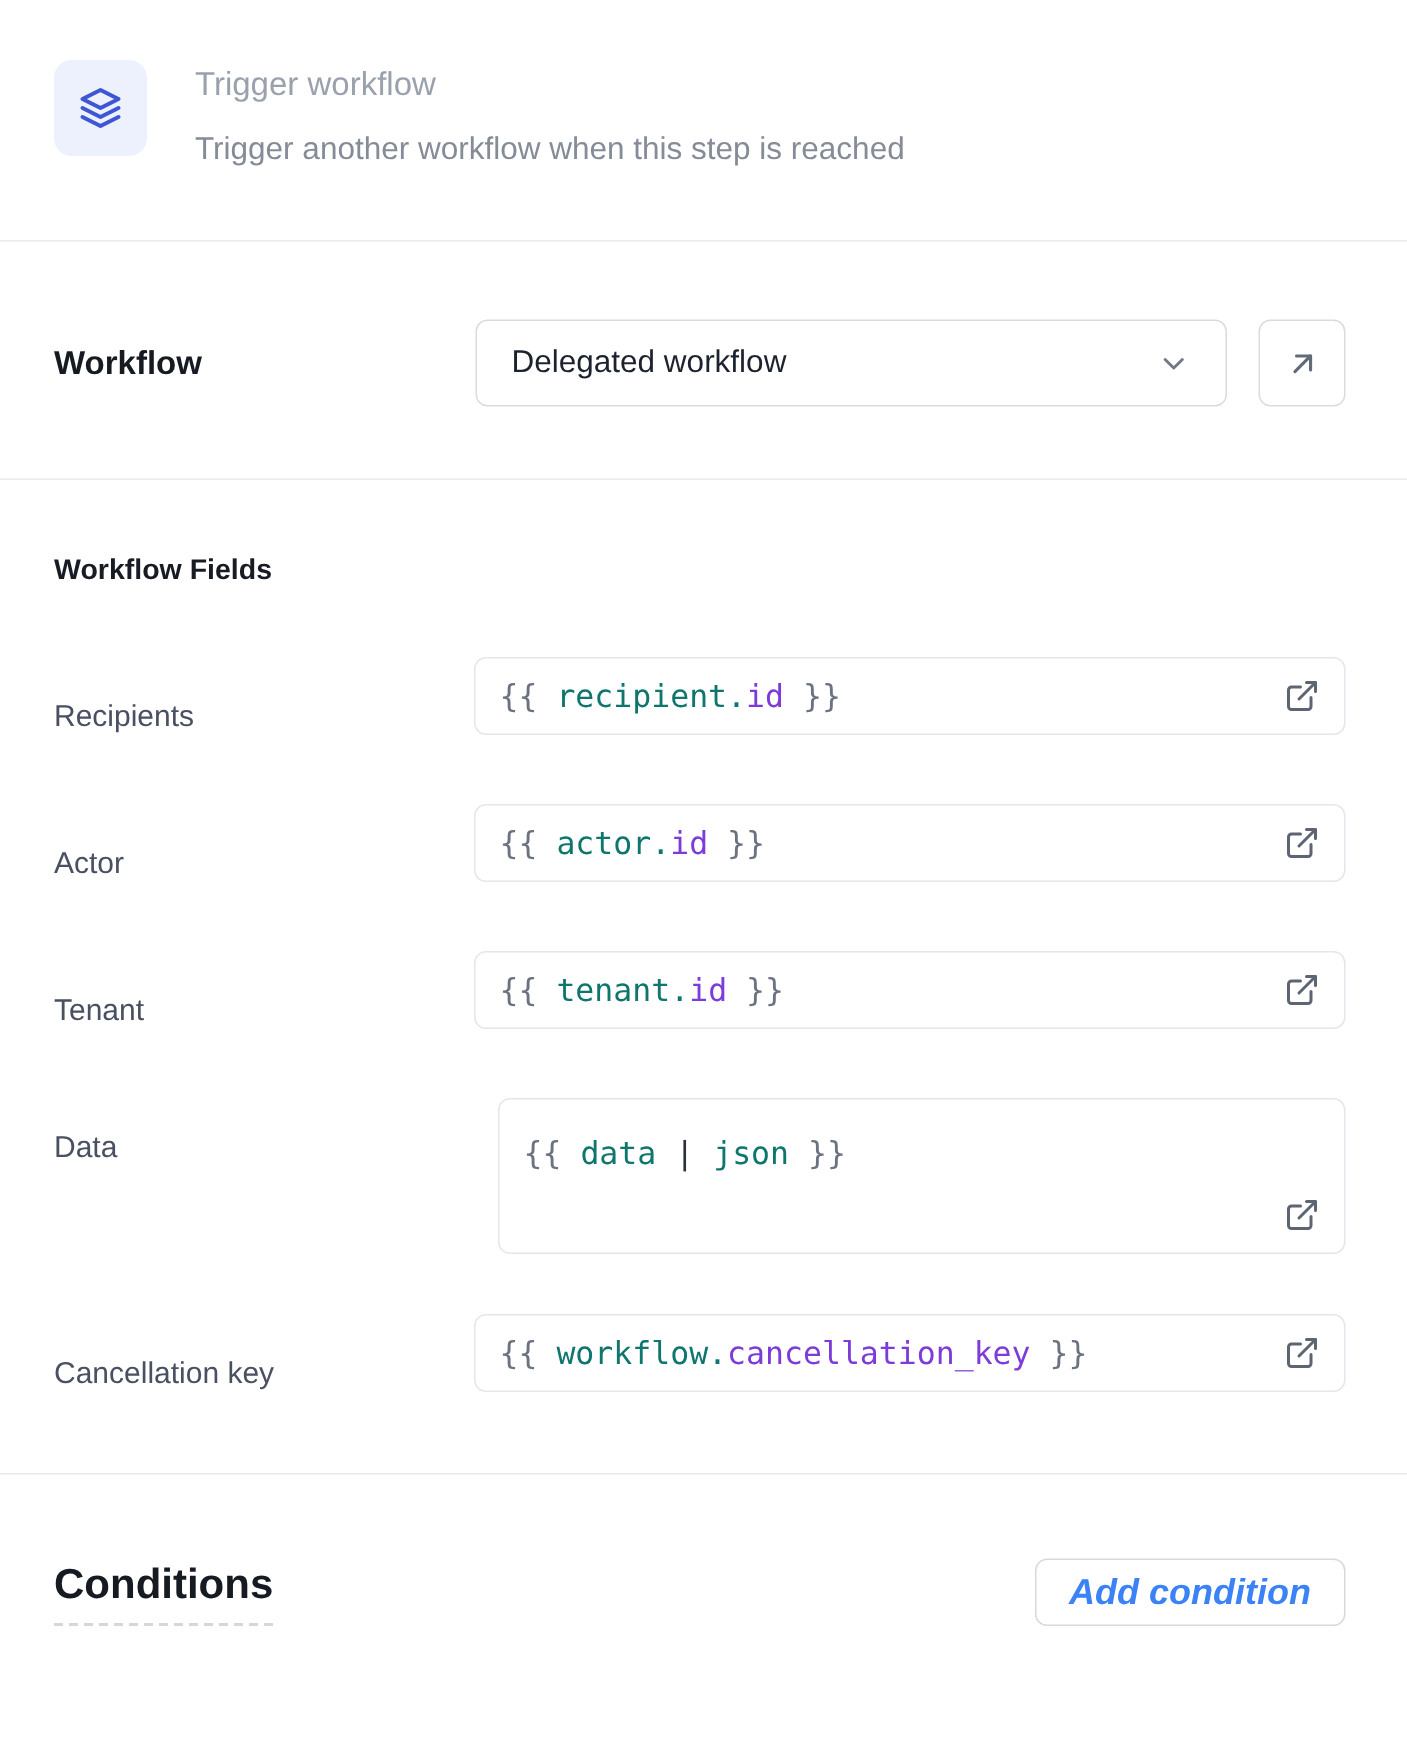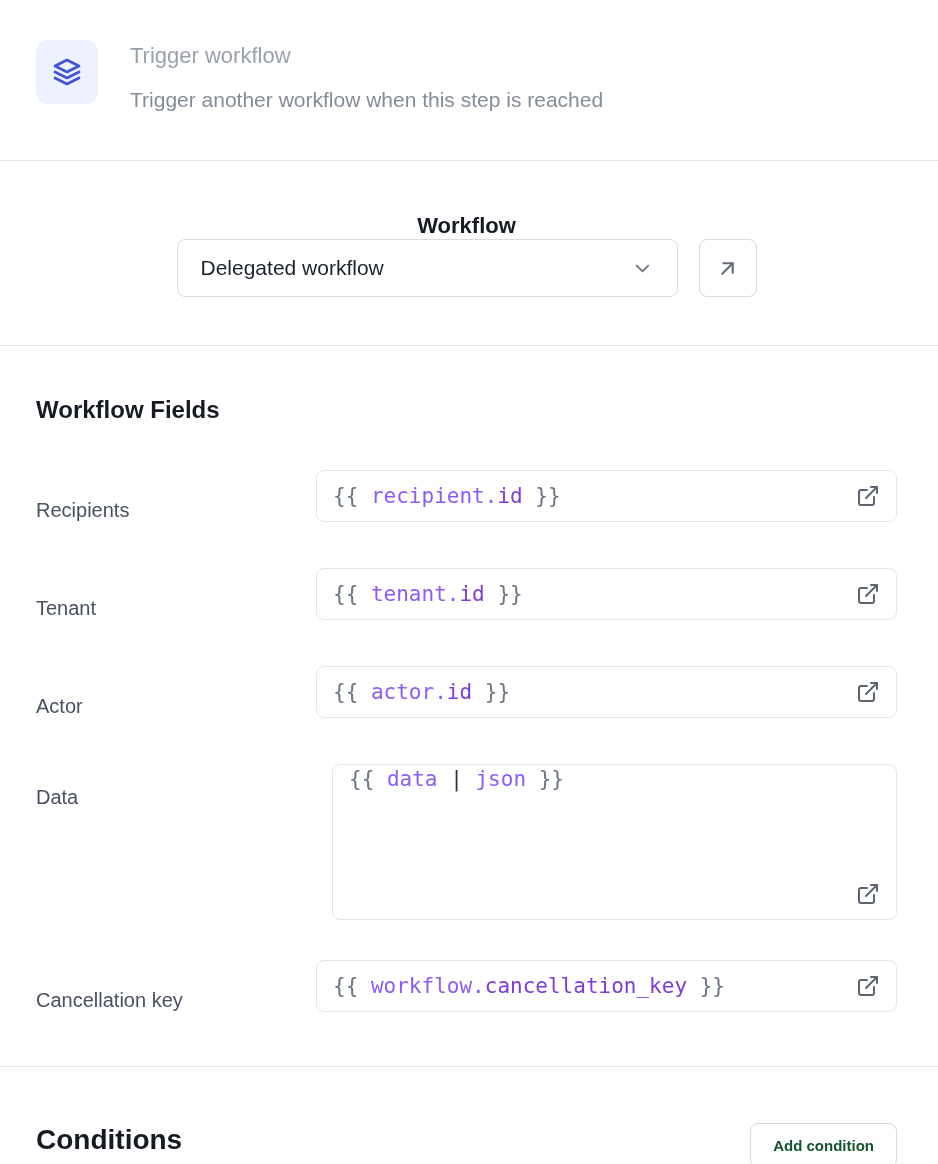--- a/index.html
+++ b/index.html
@@ -25,74 +25,73 @@
 
   .divider { height:1px; background:#e9eaee; width:100%; }
   .divider-1 { margin-top:48px; }
   .divider-2 { margin-top:48px; }
   .divider-3 { margin-top:54px; }
 
   
   .workflow-row {
     display:flex; align-items:center; justify-content:space-between;
     padding:52px 41px 0 36px;
-    flex-direction:column;
   }
   .row-label-strong { font-size:22px; font-weight:700; color:#161b22; }
   .workflow-controls { display:flex; align-items:flex-start; gap:21px; }
   .select {
     width:501px; height:58px;
     border:1px solid #d8dbdf; border-radius:8px; background:#fff;
     display:flex; align-items:center; justify-content:space-between;
     padding:0 23px; cursor:pointer;
   }
   .select-value { font-size:21px; color:#1d232e; }
   .chevron { color:#717a87; }
   .icon-btn {
     width:58px; height:58px; border:1px solid #d8dbdf; border-radius:8px;
     background:#fff; display:flex; align-items:center; justify-content:center;
     color:#626b79; cursor:pointer;
   }
 
   
   .fields { padding:0 41px 0 36px; }
-  .section-heading { font-size:24px; font-weight:700; color:#171b24; margin:50px 0 46px; }
+  .section-heading { font-size:19px; font-weight:700; color:#171b24; margin:50px 0 46px; }
   .field-row { display:flex; align-items:flex-end; margin-bottom:46px; }
   .field-row.tall { align-items:flex-start; margin-bottom:40px;gap:16px; }
   .field-row.last { margin-bottom:0; }
   .field-label { width:280px; flex:0 0 auto; font-size:20px; color:#495061; }
   .field-row.tall .field-label { padding-top:22px; }
   .field-input {
     flex:1; min-height:52px; position:relative;
     border:1px solid #e4e6eb; border-radius:8px; background:#fff;
     display:flex; align-items:center; padding:0 16px;
   }
-  .field-input.tall { height:156px; align-items:flex-start; padding-top:2px; }
+  .field-input.tall { height:104px; align-items:flex-start; padding-top:24px; }
   .code { font-family:"DejaVu Sans Mono","Liberation Mono",monospace; font-size:21px; white-space:pre; }
   .brace { color:#6b7280; }
-  .variable { color:#8b5cf6; }
+  .variable { color:#0f766e; }
   .attribute { color:#7d3cd9; }
   .operator { color:#2b303b; }
   .ext { margin-left:auto; color:#5d6573; cursor:pointer; flex:0 0 auto; }
   .field-input.tall .ext { position:absolute; right:16px; bottom:13px; margin-left:0; }
 
   
   .conditions-row {
     display:flex; align-items:center; justify-content:space-between;
     padding:56px 41px 0 36px;
   }
   .conditions-heading {
     font-size:28px; font-weight:700; color:#151a23;
     border-bottom:2px dashed #d4d7dc; padding-bottom:10px;
   }
   .add-btn {
     height:45px; padding:0 22px;
     border:1px solid #d6d9de; border-radius:8px; background:#fff;
     font-family:"Liberation Sans", sans-serif;
-    font-size:15px; font-weight:600; color:#14532d; cursor:pointer;
+    font-size:24px; font-weight:600; color:#3b82f6; cursor:pointer;font-style:italic;
   }
 </style>
 </head>
 <body>
 
 <div class="header">
   <div class="icon-box">
     <span>
       <svg width="32" height="32" viewBox="0 0 24 24" fill="none" stroke="currentColor" stroke-width="2" stroke-linecap="round" stroke-linejoin="round">
         <polygon points="12 3 3 7.5 12 12 21 7.5 12 3"></polygon>
@@ -144,37 +143,37 @@
         <svg width="24" height="24" viewBox="0 0 24 24" fill="none" stroke="currentColor" stroke-width="2" stroke-linecap="round" stroke-linejoin="round">
           <path d="M18 13v6a2 2 0 0 1-2 2H5a2 2 0 0 1-2-2V8a2 2 0 0 1 2-2h6"></path>
           <polyline points="15 3 21 3 21 9"></polyline>
           <line x1="10" y1="14" x2="21" y2="3"></line>
         </svg>
       </span>
     </div>
   </div>
 
   <div class="field-row">
+    <div class="field-label">Actor</div>
+    <div class="field-input">
+      <span class="code"><span class="brace">{{ </span><span class="variable">actor.</span><span class="attribute">id</span><span class="brace"> }}</span></span>
+      <span class="ext">
+        <svg width="24" height="24" viewBox="0 0 24 24" fill="none" stroke="currentColor" stroke-width="2" stroke-linecap="round" stroke-linejoin="round">
+          <path d="M18 13v6a2 2 0 0 1-2 2H5a2 2 0 0 1-2-2V8a2 2 0 0 1 2-2h6"></path>
+          <polyline points="15 3 21 3 21 9"></polyline>
+          <line x1="10" y1="14" x2="21" y2="3"></line>
+        </svg>
+      </span>
+    </div>
+  </div>
+
+  <div class="field-row">
     <div class="field-label">Tenant</div>
     <div class="field-input">
       <span class="code"><span class="brace">{{ </span><span class="variable">tenant.</span><span class="attribute">id</span><span class="brace"> }}</span></span>
-      <span class="ext">
-        <svg width="24" height="24" viewBox="0 0 24 24" fill="none" stroke="currentColor" stroke-width="2" stroke-linecap="round" stroke-linejoin="round">
-          <path d="M18 13v6a2 2 0 0 1-2 2H5a2 2 0 0 1-2-2V8a2 2 0 0 1 2-2h6"></path>
-          <polyline points="15 3 21 3 21 9"></polyline>
-          <line x1="10" y1="14" x2="21" y2="3"></line>
-        </svg>
-      </span>
-    </div>
-  </div>
-
-  <div class="field-row">
-    <div class="field-label">Actor</div>
-    <div class="field-input">
-      <span class="code"><span class="brace">{{ </span><span class="variable">actor.</span><span class="attribute">id</span><span class="brace"> }}</span></span>
       <span class="ext">
         <svg width="24" height="24" viewBox="0 0 24 24" fill="none" stroke="currentColor" stroke-width="2" stroke-linecap="round" stroke-linejoin="round">
           <path d="M18 13v6a2 2 0 0 1-2 2H5a2 2 0 0 1-2-2V8a2 2 0 0 1 2-2h6"></path>
           <polyline points="15 3 21 3 21 9"></polyline>
           <line x1="10" y1="14" x2="21" y2="3"></line>
         </svg>
       </span>
     </div>
   </div>
 

